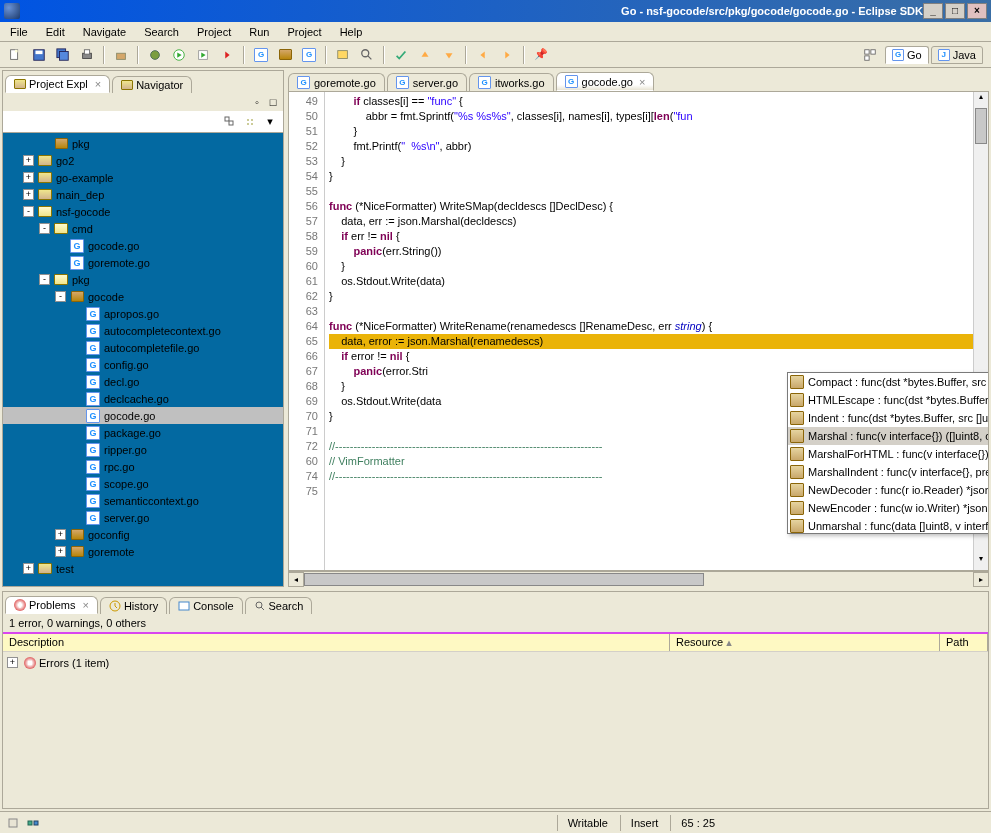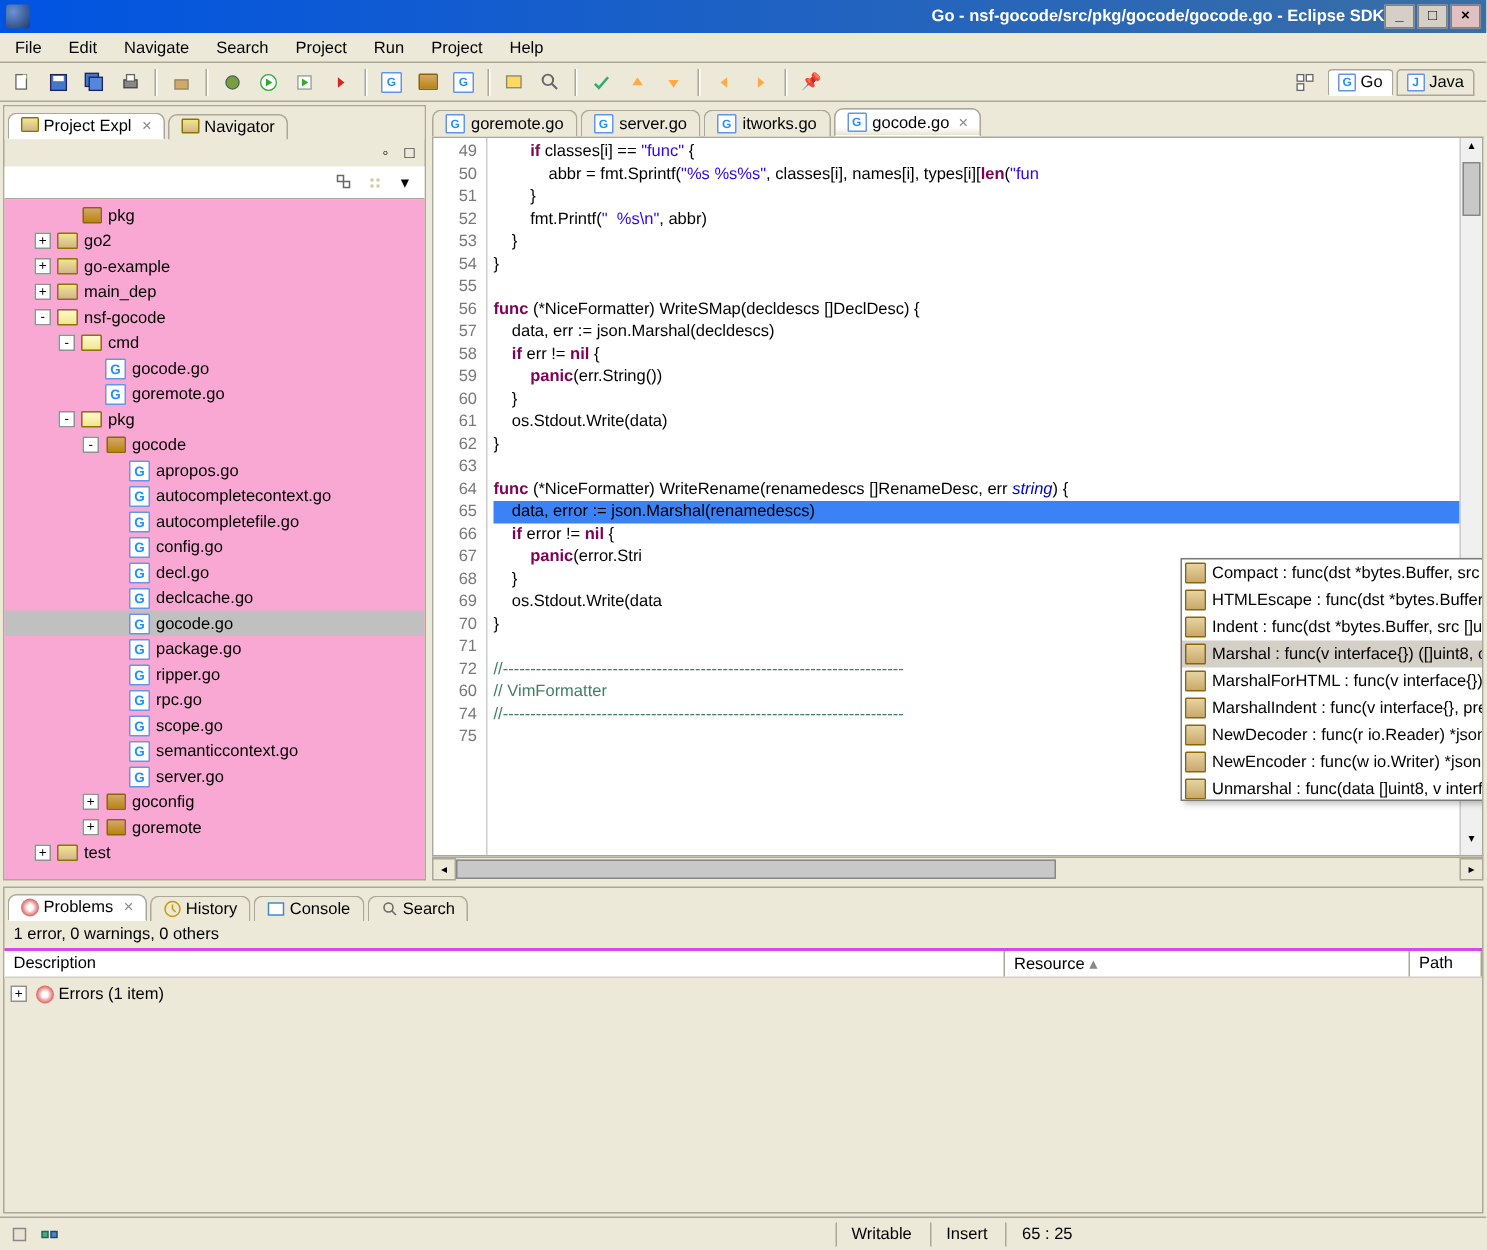--- a/index.html
+++ b/index.html
@@ -14,59 +14,59 @@
 .menu-bar .menu-item { padding: 2px 8px; cursor: default; }
 .toolbar { height: 26px; background: #ece9d8; display: flex; align-items: center; padding: 0 4px; border-bottom: 1px solid #aca899; gap: 2px; }
 .tool-btn { width: 22px; height: 22px; display: flex; align-items: center; justify-content: center; border: 1px solid transparent; border-radius: 2px; cursor: default; }
 .tool-sep { width: 2px; height: 18px; border-left: 1px solid #aca899; border-right: 1px solid #fff; margin: 0 3px; }
 .perspective-area { margin-left: auto; display: flex; align-items: center; gap: 4px; padding-right: 4px; }
 .persp-tab { background: #ece9d8; border: 1px solid #aca899; border-radius: 3px 3px 0 0; padding: 2px 6px; display: flex; align-items: center; gap: 3px; }
 .persp-tab.active { background: #fff; border-bottom: 1px solid #fff; }
 .main-area { flex: 1; display: flex; min-height: 0; padding: 2px; }
 .left-pane { width: 282px; display: flex; flex-direction: column; border: 1px solid #aca899; background: #ece9d8; }
 .view-tabs { height: 22px; display: flex; align-items: flex-end; background: #ece9d8; padding-left: 2px; }
-.view-tab { border: 1px solid #aca899; border-bottom: none; border-radius: 6px 6px 0 0; padding: 2px 8px; background: #ece9d8; display: flex; gap: 3px; margin-right: 2px; }
+.view-tab { border: 1px solid #aca899; border-bottom: none; border-radius: 6px 6px 0 0; padding: 2px 8px; background: #ece9d8; display: flex; align-items: center; gap: 3px; margin-right: 2px; }
 .view-tab.active { background: #fff; border-bottom: 1px solid #fff; position: relative; z-index: 1; }
 .view-tab .close-x { color: #888; margin-left: 4px; }
 .view-toolbar { height: 22px; display: flex; align-items: center; justify-content: flex-end; padding: 0 4px; gap: 2px; background: #fff; border-bottom: 1px solid #aca899; }
-.tree-area { flex: 1; background: #f9a8d4; overflow: auto; padding: 2px 0; }
+.tree-area { flex: 1; background: #0369a1; overflow: auto; padding: 2px 0; }
 .tree-item { display: flex; align-items: center; height: 17px; padding-left: 4px; white-space: nowrap; cursor: default; }
 .tree-item.selected { background: #c0c0c0; }
 .tree-expander { width: 11px; height: 11px; border: 1px solid #919191; color: #000; text-align: center; line-height: 8px; font-size: 9px; margin-right: 3px; background: #fff; }
 .tree-spacer { display: inline-block; }
 .tree-icon { width: 16px; height: 14px; display: inline-flex; align-items: center; justify-content: center; margin-right: 3px; }
 .folder-icon { background: linear-gradient(to bottom, #f0e68c, #d2b48c); border: 1px solid #8b7500; border-radius: 1px; width: 14px; height: 11px; position: relative; }
 .folder-icon.open { background: linear-gradient(to bottom, #fffacd, #f0e68c); }
 .pkg-icon { width: 13px; height: 11px; background: linear-gradient(to bottom, #d4a76a, #b8860b); border: 1px solid #8b6508; border-radius: 1px; }
 .go-icon { width: 14px; height: 14px; background: #fff; border: 1px solid #6495ed; color: #1e90ff; font-size: 9px; font-weight: bold; text-align: center; line-height: 12px; border-radius: 1px; }
 .right-pane { flex: 1; display: flex; flex-direction: column; margin-left: 4px; min-width: 0; }
 .editor-tabs { height: 22px; display: flex; align-items: flex-end; background: #ece9d8; border-bottom: 1px solid #aca899; }
 .editor-tab { border: 1px solid #aca899; border-bottom: none; border-radius: 6px 6px 0 0; padding: 2px 8px; background: #ece9d8; display: flex; align-items: center; gap: 4px; margin-right: 2px; }
 .editor-tab.active { background: linear-gradient(to bottom, #fff 70%, #e8e4d4); border-bottom: 1px solid #fff; }
 .editor-tab .close-x { color: #888; margin-left: 2px; }
 .editor-body { flex: 1; background: #fff; display: flex; position: relative; overflow: hidden; border: 1px solid #aca899; border-top: none; }
 .gutter { width: 36px; background: #fff; border-right: 1px solid #ccc; text-align: right; padding: 2px 6px 2px 0; color: #787878; font-family: 'Courier New', monospace; font-size: 12px; line-height: 15px; }
 .code-area { flex: 1; font-family: 'Courier New', monospace; font-size: 12px; line-height: 15px; padding: 2px 0 2px 4px; white-space: pre; overflow: hidden; position: relative; }
 .code-line { height: 15px; }
-.code-line.highlight { background: #3b82f6; }
+.code-line.highlight { background: #eab308; }
 .kw { color: #7f0055; font-weight: bold; }
 .str { color: #2a00ff; }
 .cmt { color: #3f7f5f; }
 .typ { color: #0000c0; font-style: italic; }
 .ruler { position: absolute; right: 0; top: 0; bottom: 0; width: 15px; background: #f0f0f0; border-left: 1px solid #ccc; }
 .ruler .scroll-knob { position: absolute; top: 16px; left: 1px; right: 1px; height: 36px; background: #c8c8c8; border: 1px solid #888; }
 .autocomplete { position: absolute; left: 498px; top: 280px; width: 260px; height: 162px; background: #fff; border: 1px solid #7a7a7a; box-shadow: 2px 2px 4px rgba(0,0,0,0.25); overflow: hidden; display: flex; }
 .autocomplete-list { flex: 1; overflow: hidden; }
 .autocomplete-item { display: flex; align-items: center; height: 18px; padding: 0 2px; gap: 4px; white-space: nowrap; }
 .autocomplete-item.selected { background: #d4d0c8; }
 .ac-icon { width: 14px; height: 14px; background: linear-gradient(to bottom, #e6d4a0, #c9a86b); border: 1px solid #8b6508; border-radius: 1px; flex-shrink: 0; }
 .bottom-area { height: 218px; border: 1px solid #aca899; background: #ece9d8; display: flex; flex-direction: column; margin: 2px; }
 .bottom-tabs { height: 22px; display: flex; align-items: flex-end; padding-left: 2px; }
 .problems-summary { padding: 3px 6px; border-bottom: 2px solid #d946ef; }
-.problems-header { display: flex; border-bottom: 1px solid #d4d0c8; background: #ffffff; }
+.problems-header { display: flex; border-bottom: 1px solid #d4d0c8; background: #fef9c3; }
 .problems-col { padding: 2px 6px; border-right: 1px solid #aca899; }
 .problems-list { flex: 1; padding: 2px 4px; }
 .prob-row { display: flex; align-items: center; height: 17px; gap: 3px; }
 .error-icon { width: 12px; height: 12px; background: radial-gradient(circle, #fff 20%, #c00); border-radius: 50%; color: #fff; text-align: center; line-height: 12px; font-size: 9px; font-weight: bold; }
 .status-bar { height: 22px; background: #ece9d8; border-top: 1px solid #aca899; display: flex; align-items: center; padding: 0 4px; gap: 2px; }
 .status-cell { padding: 2px 10px; border-left: 1px solid #aca899; text-align: right; }
 .editor-hscroll { height: 16px; background: #ece9d8; border-top: 1px solid #aca899; position: relative; display: flex; }
 .hscroll-btn { width: 16px; background: #ece9d8; border: 1px solid #aca899; text-align: center; font-size: 8px; line-height: 13px; }
 .hscroll-track { flex: 1; position: relative; }
 .hscroll-thumb { position: absolute; top: 1px; bottom: 1px; left: 0; width: 400px; background: #c8c8c8; border: 1px solid #888; }

